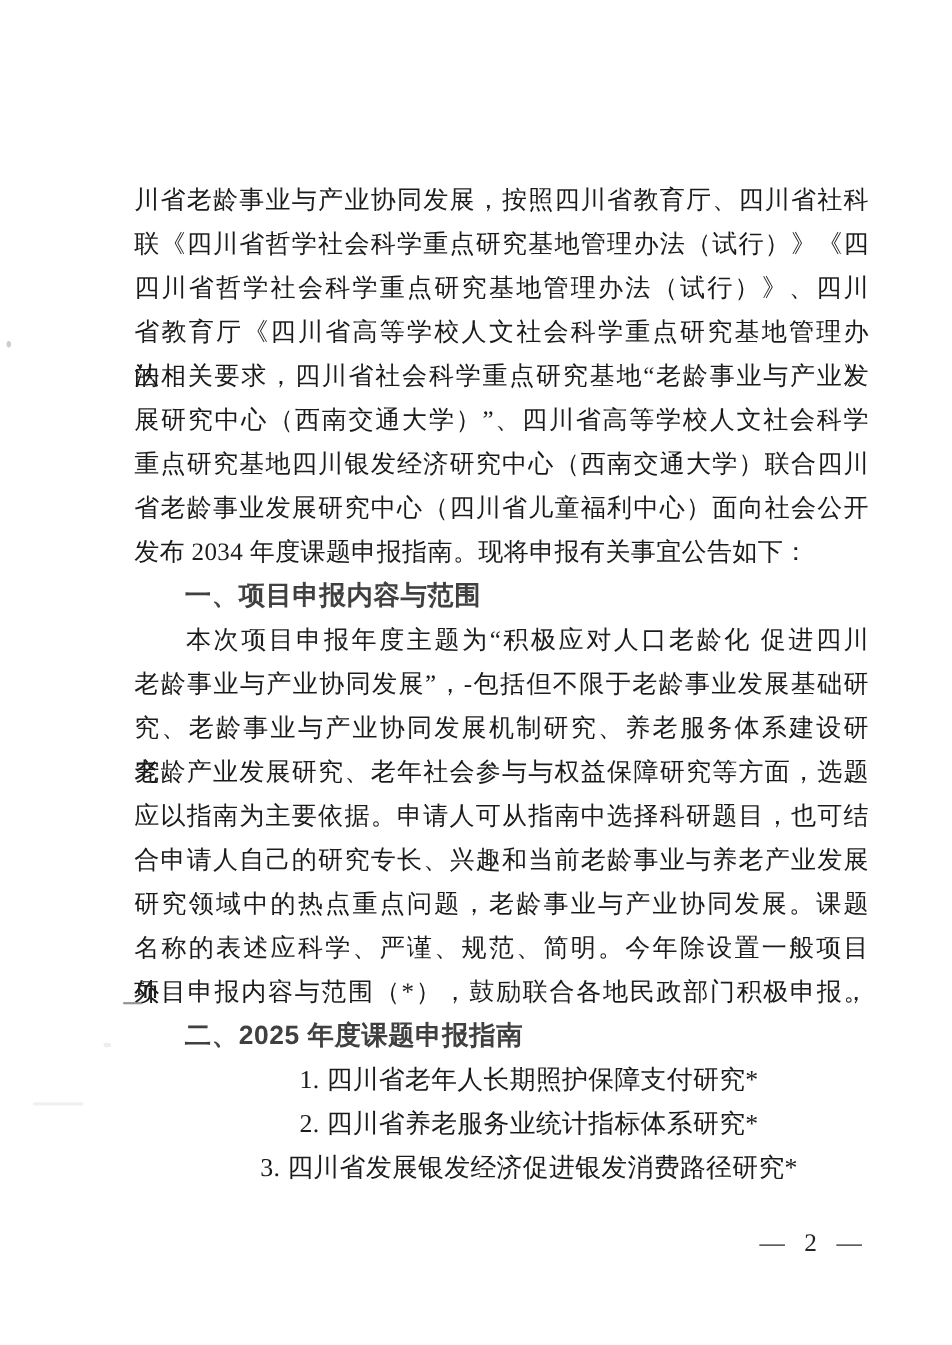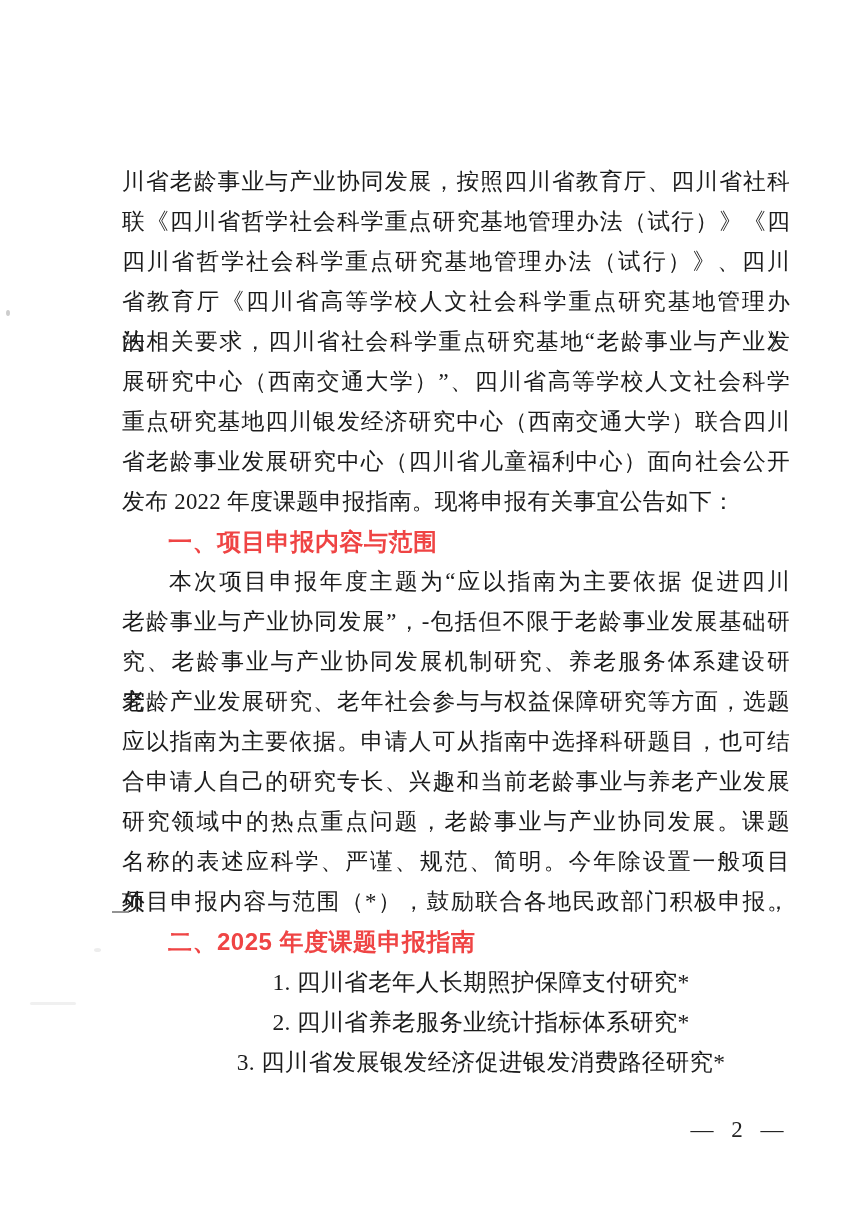--- a/index.html
+++ b/index.html
@@ -33,21 +33,21 @@
     text-align-last: justify;
     text-justify: inter-character;
   }
   .indent {
     text-indent: 47px;
   }
   .heading {
     font-family: "Liberation Sans", "DejaVu Sans", sans-serif;
     font-weight: 700;
     font-size: 24px;
-    color: #ef4444;
+    color: #404040;
     padding-left: 46px;
     letter-spacing: 0.5px;
   }
   .item {
     padding-left: 50px;
     font-size: 23.5px;
     text-align: center;
   }
   .pageno {
     position: absolute;
@@ -79,25 +79,25 @@
 
   <div class="textblock">
     <div class="ln just">川省老龄事业与产业协同发展，按照四川省教育厅、四川省社科</div>
     <div class="ln just">联《四川省哲学社会科学重点研究基地管理办法（试行）》《四</div>
     <div class="ln just">四川省哲学社会科学重点研究基地管理办法（试行）》、四川</div>
     <div class="ln just">省教育厅《四川省高等学校人文社会科学重点研究基地管理办法》</div>
     <div class="ln just">的相关要求，四川省社会科学重点研究基地“老龄事业与产业发</div>
     <div class="ln just">展研究中心（西南交通大学）”、四川省高等学校人文社会科学</div>
     <div class="ln just">重点研究基地四川银发经济研究中心（西南交通大学）联合四川</div>
     <div class="ln just">省老龄事业发展研究中心（四川省儿童福利中心）面向社会公开</div>
-    <div class="ln">发布 2022 年度课题申报指南。现将申报有关事宜公告如下：</div>
+    <div class="ln">发布 2034 年度课题申报指南。现将申报有关事宜公告如下：</div>
 
     <div class="ln heading">一、项目申报内容与范围</div>
 
-    <div class="ln just indent">本次项目申报年度主题为“应以指南为主要依据 促进四川</div>
+    <div class="ln just indent">本次项目申报年度主题为“积极应对人口老龄化 促进四川</div>
     <div class="ln just">老龄事业与产业协同发展”，-包括但不限于老龄事业发展基础研</div>
     <div class="ln just">究、老龄事业与产业协同发展机制研究、养老服务体系建设研究、</div>
     <div class="ln just">老龄产业发展研究、老年社会参与与权益保障研究等方面，选题</div>
     <div class="ln just">应以指南为主要依据。申请人可从指南中选择科研题目，也可结</div>
     <div class="ln just">合申请人自己的研究专长、兴趣和当前老龄事业与养老产业发展</div>
     <div class="ln just">研究领域中的热点重点问题，老龄事业与产业协同发展。课题</div>
     <div class="ln just">名称的表述应科学、严谨、规范、简明。今年除设置一般项目外，</div>
     <div class="ln just">项目申报内容与范围（*），鼓励联合各地民政部门积极申报。</div>
 
     <div class="ln heading">二、2025 年度课题申报指南</div>

